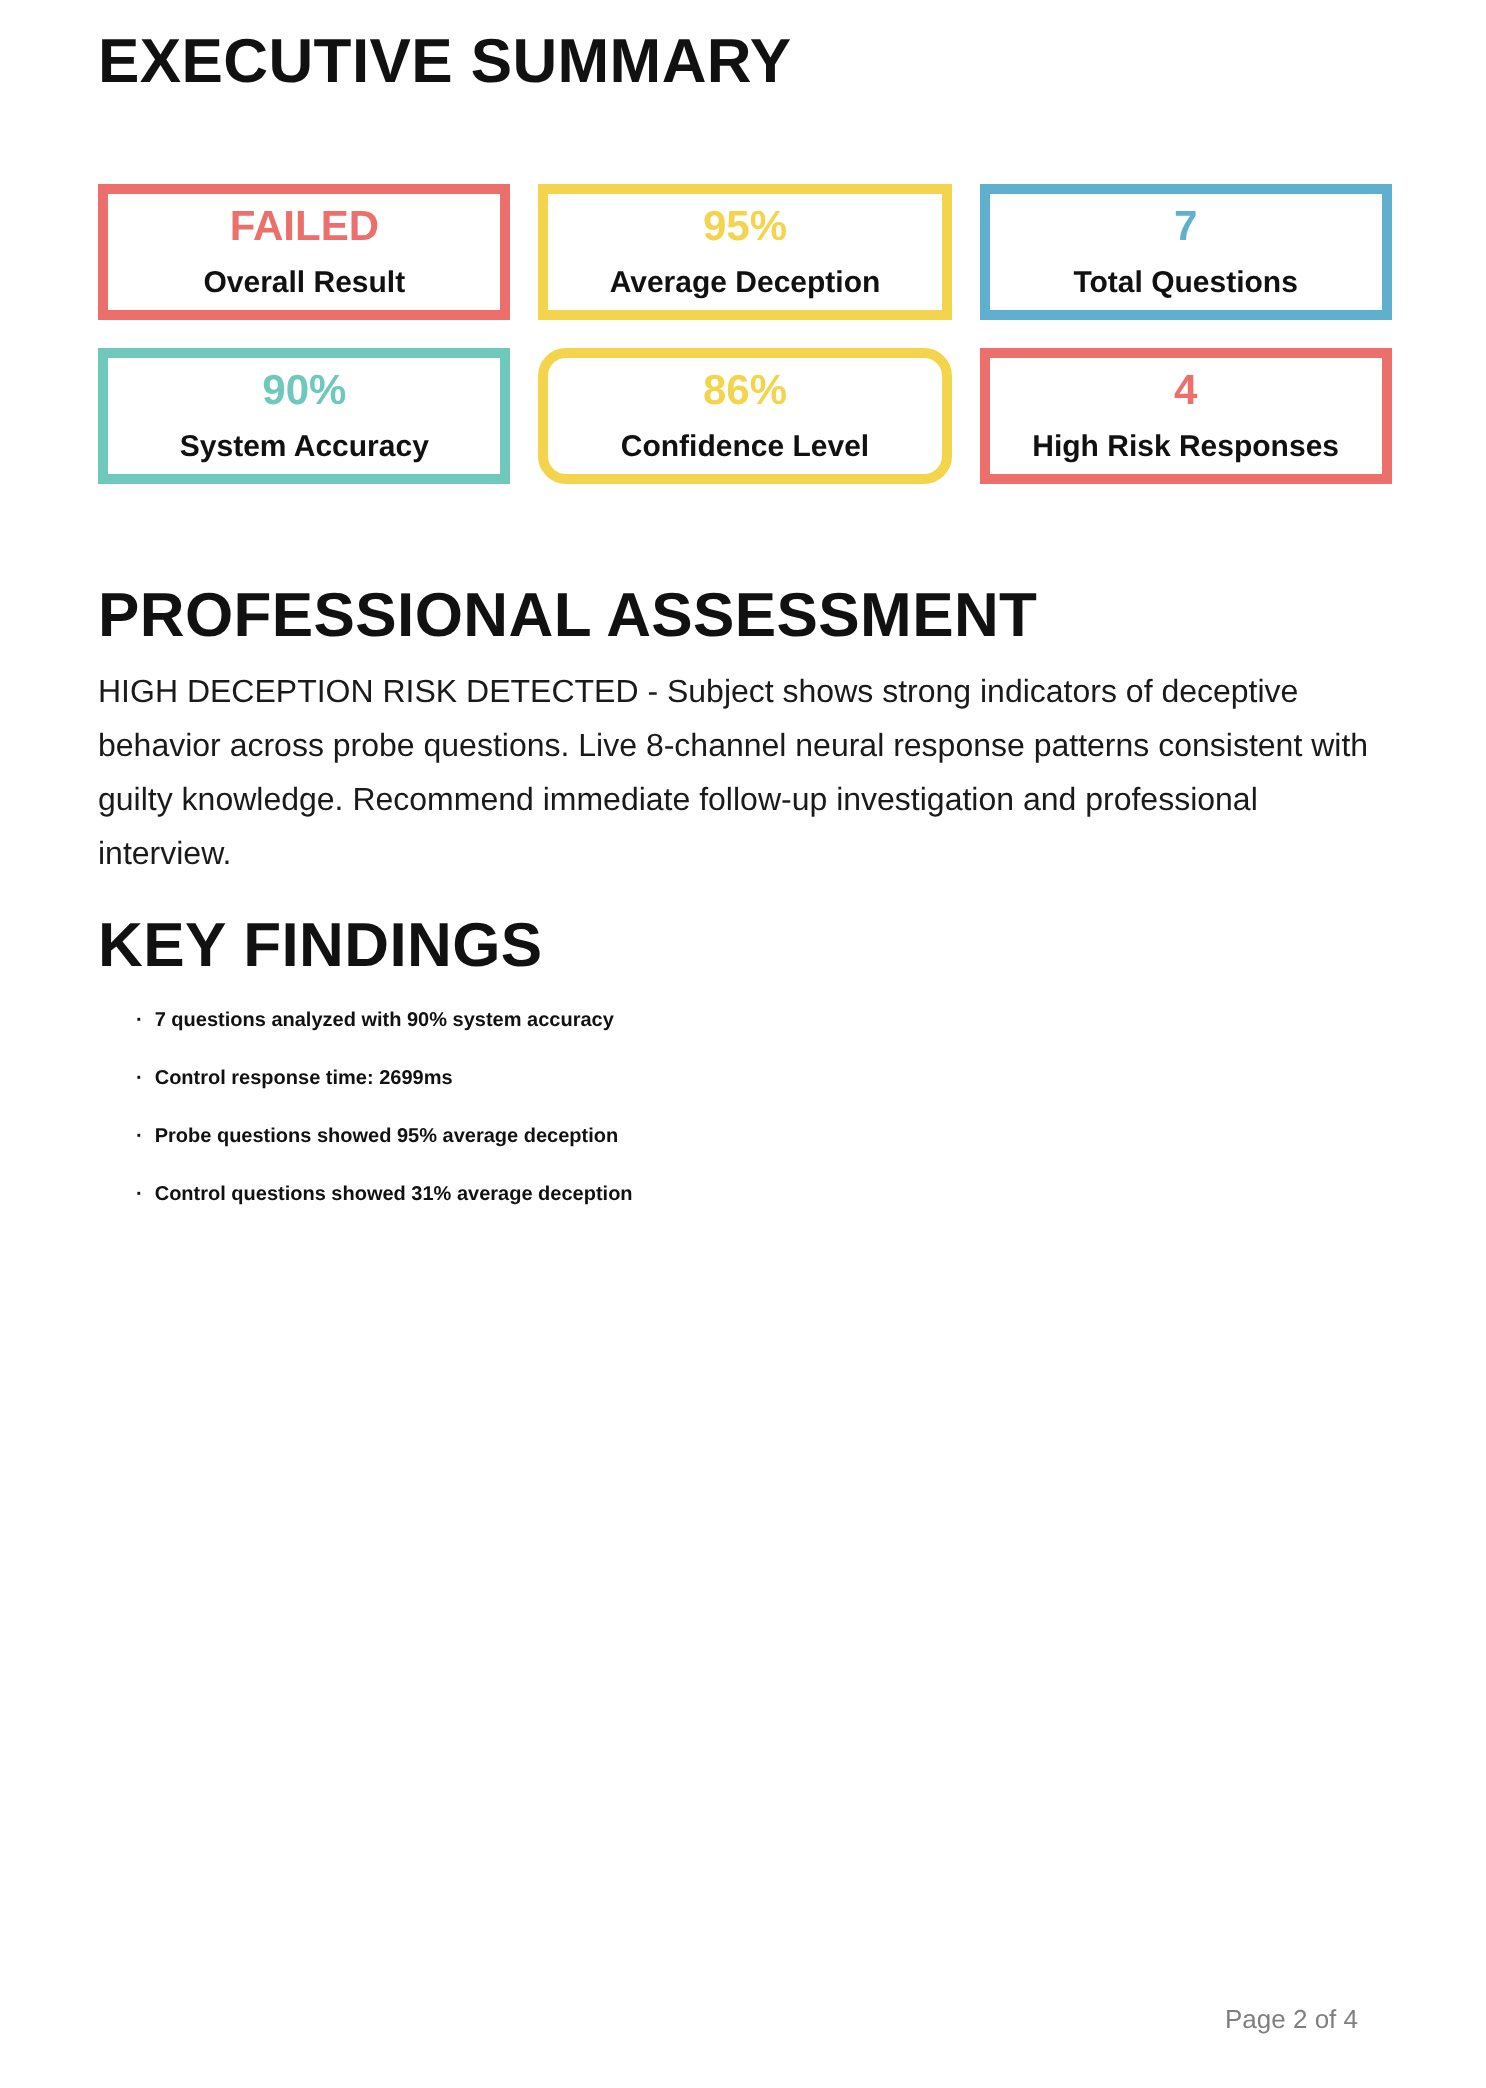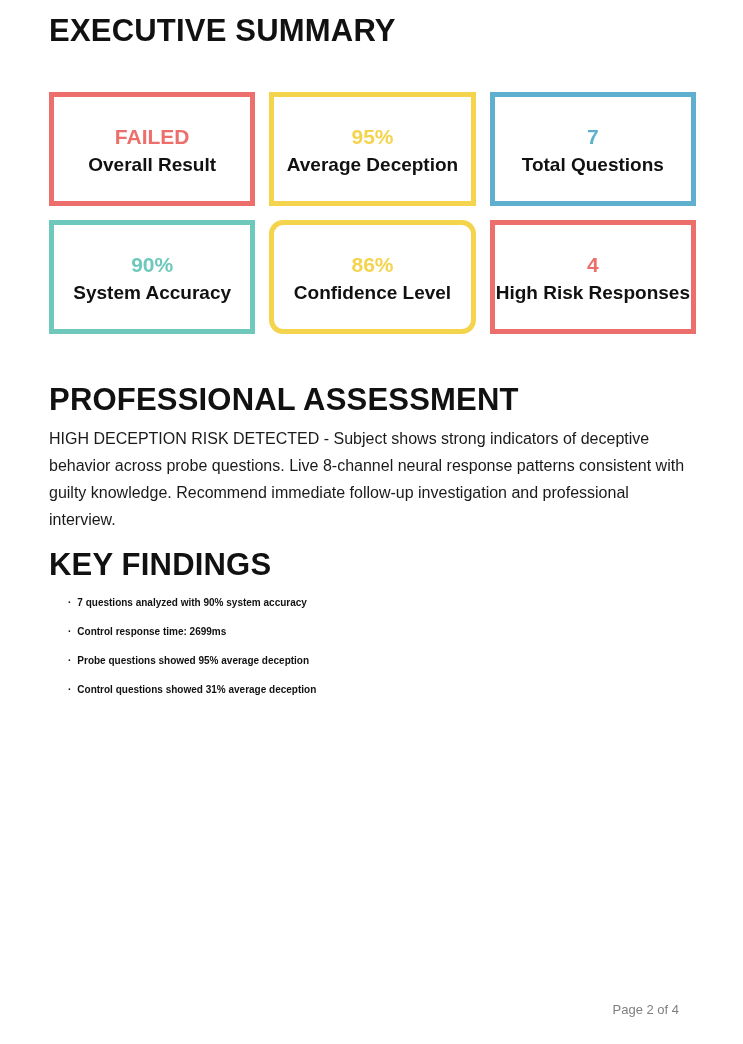--- a/index.html
+++ b/index.html
@@ -28,37 +28,37 @@
     color: #111111;
   }
   .stats-grid {
     margin-top: 43px;
     display: grid;
     grid-template-columns: repeat(3, 1fr);
     gap: 14px;
   }
   .stat-card {
     box-sizing: border-box;
-    height: 114px;
+    height: 68px;
     border: 5px solid #a21caf;
     background: #ffffff;
     display: flex;
     flex-direction: column;
     align-items: center;
     justify-content: center;
     gap: 11px;
     text-align: center;
   }
   .stat-value {
     font-size: 21px;
     font-weight: bold;
     line-height: 21px;
   }
   .stat-label {
-    font-size: 19px;
+    font-size: 15px;
     font-weight: bold;
     line-height: 14px;
     color: #111111;
   }
   .section-heading {
     margin: 0;
     font-size: 31px;
     line-height: 27px;
     font-weight: bold;
     letter-spacing: 0.2px;

